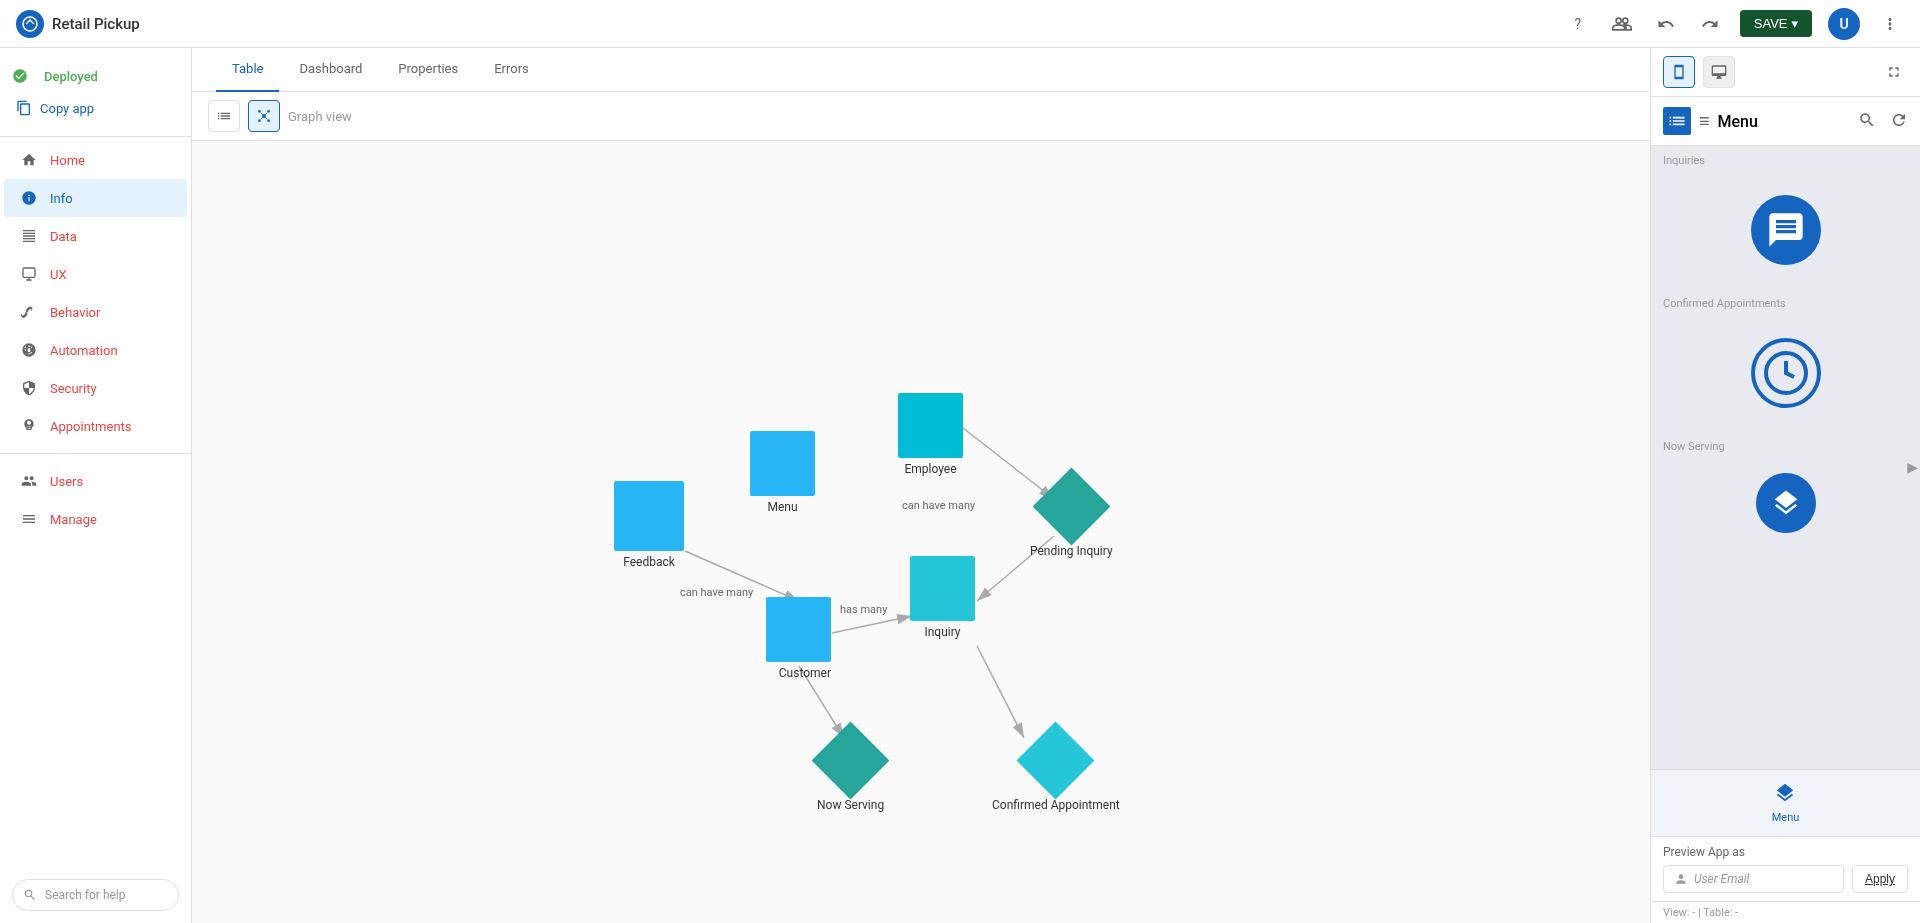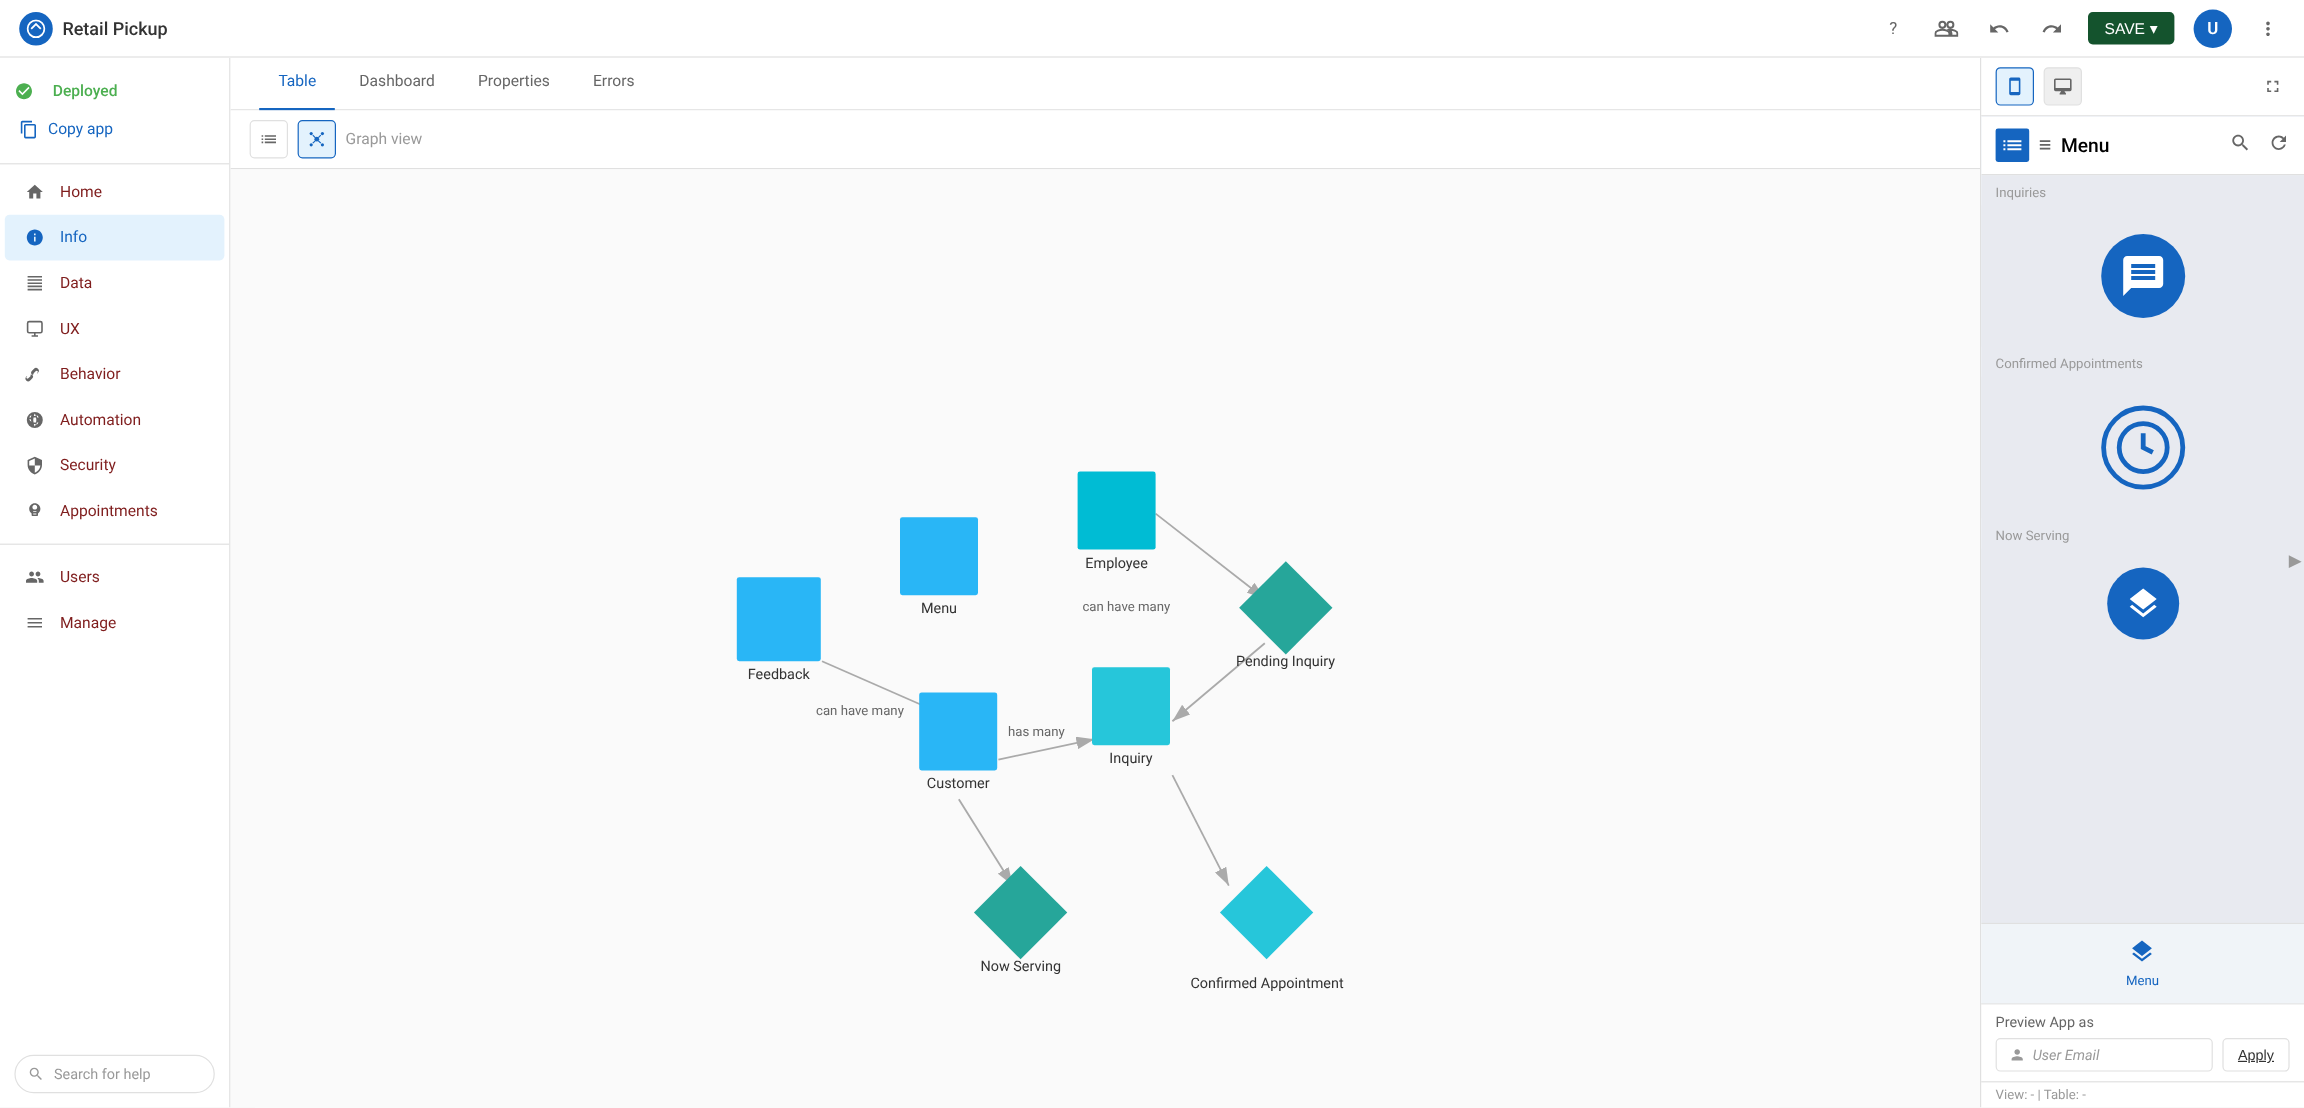--- a/index.html
+++ b/index.html
@@ -101,21 +101,21 @@
       font-size: 13px;
       cursor: pointer;
       margin-bottom: 8px;
     }
     .sidebar-divider { height: 1px; background: #e0e0e0; margin: 4px 0; }
     .sidebar-item {
       display: flex;
       align-items: center;
       gap: 12px;
       padding: 10px 16px;
-      color: #7f1d1d;
+      color: #ef4444;
       font-size: 13px;
       cursor: pointer;
       border-radius: 4px;
       margin: 0 4px;
     }
     .sidebar-item.active { background: #e3f2fd; color: #1565c0; }
     .sidebar-item .icon { width: 18px; height: 18px; display: flex; align-items: center; justify-content: center; color: #666; }
     .sidebar-item.active .icon { color: #1565c0; }
     .sidebar-search {
       margin: 8px 12px 0;
@@ -643,21 +643,21 @@
       <div class="node" style="left:558px; top:290px;">
         <div class="node-rect" style="width:65px; height:65px; background:#29b6f6;"></div>
         <div class="node-label">Menu</div>
       </div>
 
       <div class="node" style="left:706px; top:252px;">
         <div class="node-rect" style="width:65px; height:65px; background:#00bcd4;"></div>
         <div class="node-label">Employee</div>
       </div>
 
-      <div class="node" style="left:574px; top:436px;">
+      <div class="node" style="left:574px; top:456px;align-items:flex-end;">
         <div class="node-rect" style="width:65px; height:65px; background:#29b6f6;"></div>
         <div class="node-label">Customer</div>
       </div>
 
       <div class="node" style="left:718px; top:415px;">
         <div class="node-rect" style="width:65px; height:65px; background:#26c6da;"></div>
         <div class="node-label">Inquiry</div>
       </div>
 
       <div class="node" style="left:838px; top:338px;">
@@ -665,21 +665,21 @@
         <div class="node-label" style="margin-top:10px;">Pending Inquiry</div>
       </div>
 
       <div class="node" style="left:625px; top:592px;">
         <div style="width:55px; height:55px; background:#26a69a; transform:rotate(45deg);"></div>
         <div class="node-label" style="margin-top:10px;">Now Serving</div>
       </div>
 
       <div class="node" style="left:800px; top:592px;">
         <div style="width:55px; height:55px; background:#26c6da; transform:rotate(45deg);"></div>
-        <div class="node-label" style="margin-top:24px;">Confirmed Appointment</div>
+        <div class="node-label" style="margin-top:10px;">Confirmed Appointment</div>
       </div>
     </div>
   </div>
 
   <div class="right-panel">
 
     <div class="panel-view-toggle">
       <button class="panel-toggle-btn active" title="Mobile view">
         <svg width="16" height="16" viewBox="0 0 24 24" fill="#1565c0">
             <path d="M17 1.01L7 1c-1.1 0-2 .9-2 2v18c0 1.1.9 2 2 2h10c1.1 0 2-.9 2-2V3c0-1.1-.9-1.99-2-1.99zM17 19H7V5h10v14z"></path>

